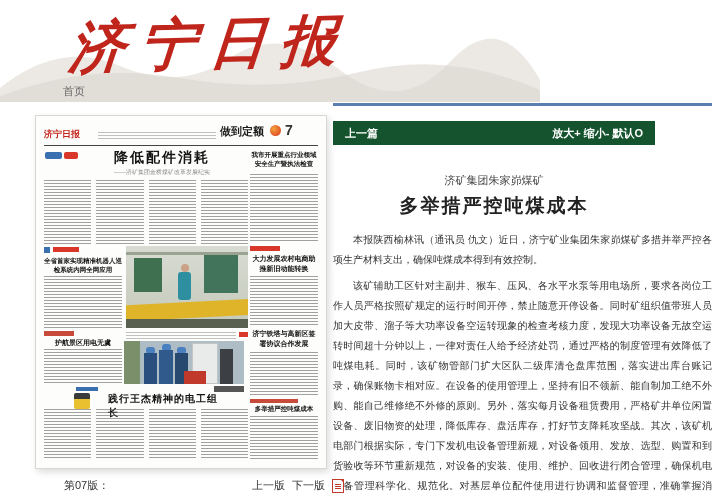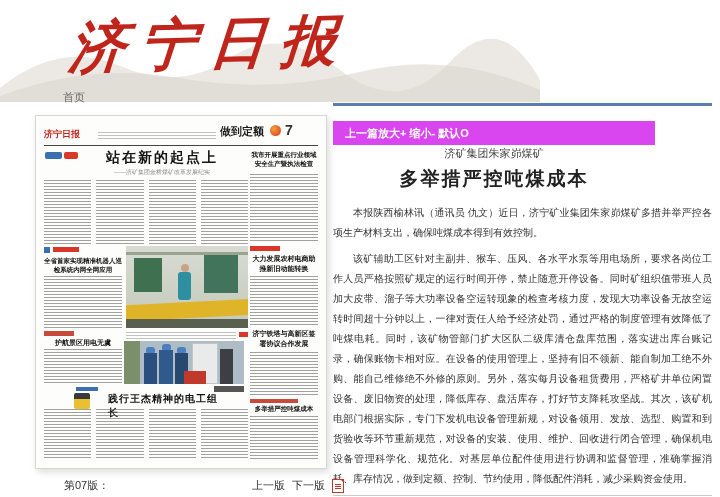--- a/index.html
+++ b/index.html
@@ -6,21 +6,21 @@
   body{width:720px;height:497px;background:#ffffff;overflow:hidden;
        font-family:"Liberation Sans","DejaVu Sans",sans-serif;}
   .page{position:relative;width:720px;height:497px;background:#fff;overflow:hidden;}
 
   
   .mountains{position:absolute;left:0;top:10px;width:540px;height:92px;}
   .masthead-title{position:absolute;left:70px;top:6px;width:340px;
     font-family:"DejaVu Serif","Liberation Serif",serif;
     font-size:56px;font-weight:bold;font-style:italic;color:#c0251c;
     letter-spacing:14px;transform:skewX(-6deg) rotate(-1.5deg);white-space:nowrap;}
-  .home-link{position:absolute;left:63px;top:90px;font-size:11px;color:#666;cursor:pointer;}
+  .home-link{position:absolute;left:63px;top:84px;font-size:11px;color:#666;cursor:pointer;}
 
   
   .np{position:absolute;left:35px;top:115px;width:290px;height:352px;
       background:#fdfdfb;border:1px solid #d9d7d2;box-shadow:2px 3px 7px rgba(0,0,0,.14);cursor:pointer;}
   .np *{position:absolute;box-sizing:border-box;}
   .np-logo{left:8px;top:12px;font-size:9px;font-weight:bold;color:#c5271f;white-space:nowrap;}
   .np-head-stripes{left:62px;top:16px;width:118px;height:7px;}
   .np-section{left:184px;top:8px;font-size:11px;font-weight:bold;color:#1c1c1c;white-space:nowrap;}
   .np-section-dot{left:234px;top:9px;width:11px;height:11px;border-radius:50%;
       background:radial-gradient(circle at 35% 35%, #f4a03a, #d8341f);}
@@ -86,26 +86,26 @@
   
   .np-bicon-lbl{left:40px;top:271px;width:22px;height:4px;background:#3a6fb0;}
   .np-bicon{left:38px;top:277px;width:16px;height:16px;background:linear-gradient(#3a3a3a 40%,#e8c030 40%);border-radius:2px;}
   .np-h-bottom{left:72px;top:276px;width:112px;font-size:10px;font-weight:bold;color:#111;letter-spacing:1px;}
   .np-bcols{left:8px;top:293px;width:204px;height:51px;display:flex;gap:5px;position:absolute;}
   .np-bcols .col{position:static;flex:1;height:100%;}
 
   
   .panel{position:absolute;left:333px;top:103px;width:379px;}
   .blue-line{height:3px;width:379px;background:#5a7eae;}
-  .toolbar{margin-top:15px;width:322px;height:24px;background:#d946ef;color:#fff;
-     display:flex;align-items:center;justify-content:flex-start;
+  .toolbar{margin-top:15px;width:322px;height:24px;background:#14532d;color:#fff;
+     display:flex;align-items:center;justify-content:space-between;
      padding:0 12px;box-sizing:border-box;font-size:11px;font-weight:bold;}
   .toolbar .prev{cursor:pointer;}
   .toolbar .zbtns span{cursor:pointer;}
-  .kicker{margin-top:1px;width:322px;text-align:center;font-size:11px;color:#444;}
+  .kicker{margin-top:28px;width:322px;text-align:center;font-size:11px;color:#444;}
   .headline{margin-top:5px;width:322px;text-align:center;font-size:19px;font-weight:bold;
      color:#222;letter-spacing:2px;}
   .body-text{margin-top:11px;width:379px;font-size:10px;line-height:20px;color:#333;
      text-align:justify;}
   .body-text p{margin:0 0 6px 0;text-indent:2em;}
   .divider{margin-top:4px;width:379px;border-top:1px solid #ccc;}
   .toolbar.bottom{margin-top:9px;}
 
   
   .footer-edition{position:absolute;left:64px;top:478px;font-size:11px;color:#333;}
@@ -132,21 +132,21 @@
   <div class="np">
     <div class="np-logo">济宁日报</div>
     <div class="np-head-stripes stripes-lt"></div>
     <div class="np-section">做到定额</div>
     <div class="np-section-dot"></div>
     <div class="np-pageno">7</div>
     <div class="np-rule"></div>
 
     <div class="np-badge-b"></div>
     <div class="np-badge-r"></div>
-    <div class="np-h-main">站在新的起点上</div>
+    <div class="np-h-main">降低配件消耗</div>
     <div class="np-h-sub">——济矿集团金桥煤矿改革发展纪实</div>
 
     <div class="np-rc">
       <span class="np-rc-h">我市开展重点行业领域安全生产暨执法检查</span>
     </div>
     <div class="np-rc-stripe1 stripes"></div>
 
     <div class="np-cols">
       <div class="col stripes"></div>
       <div class="col stripes"></div>

